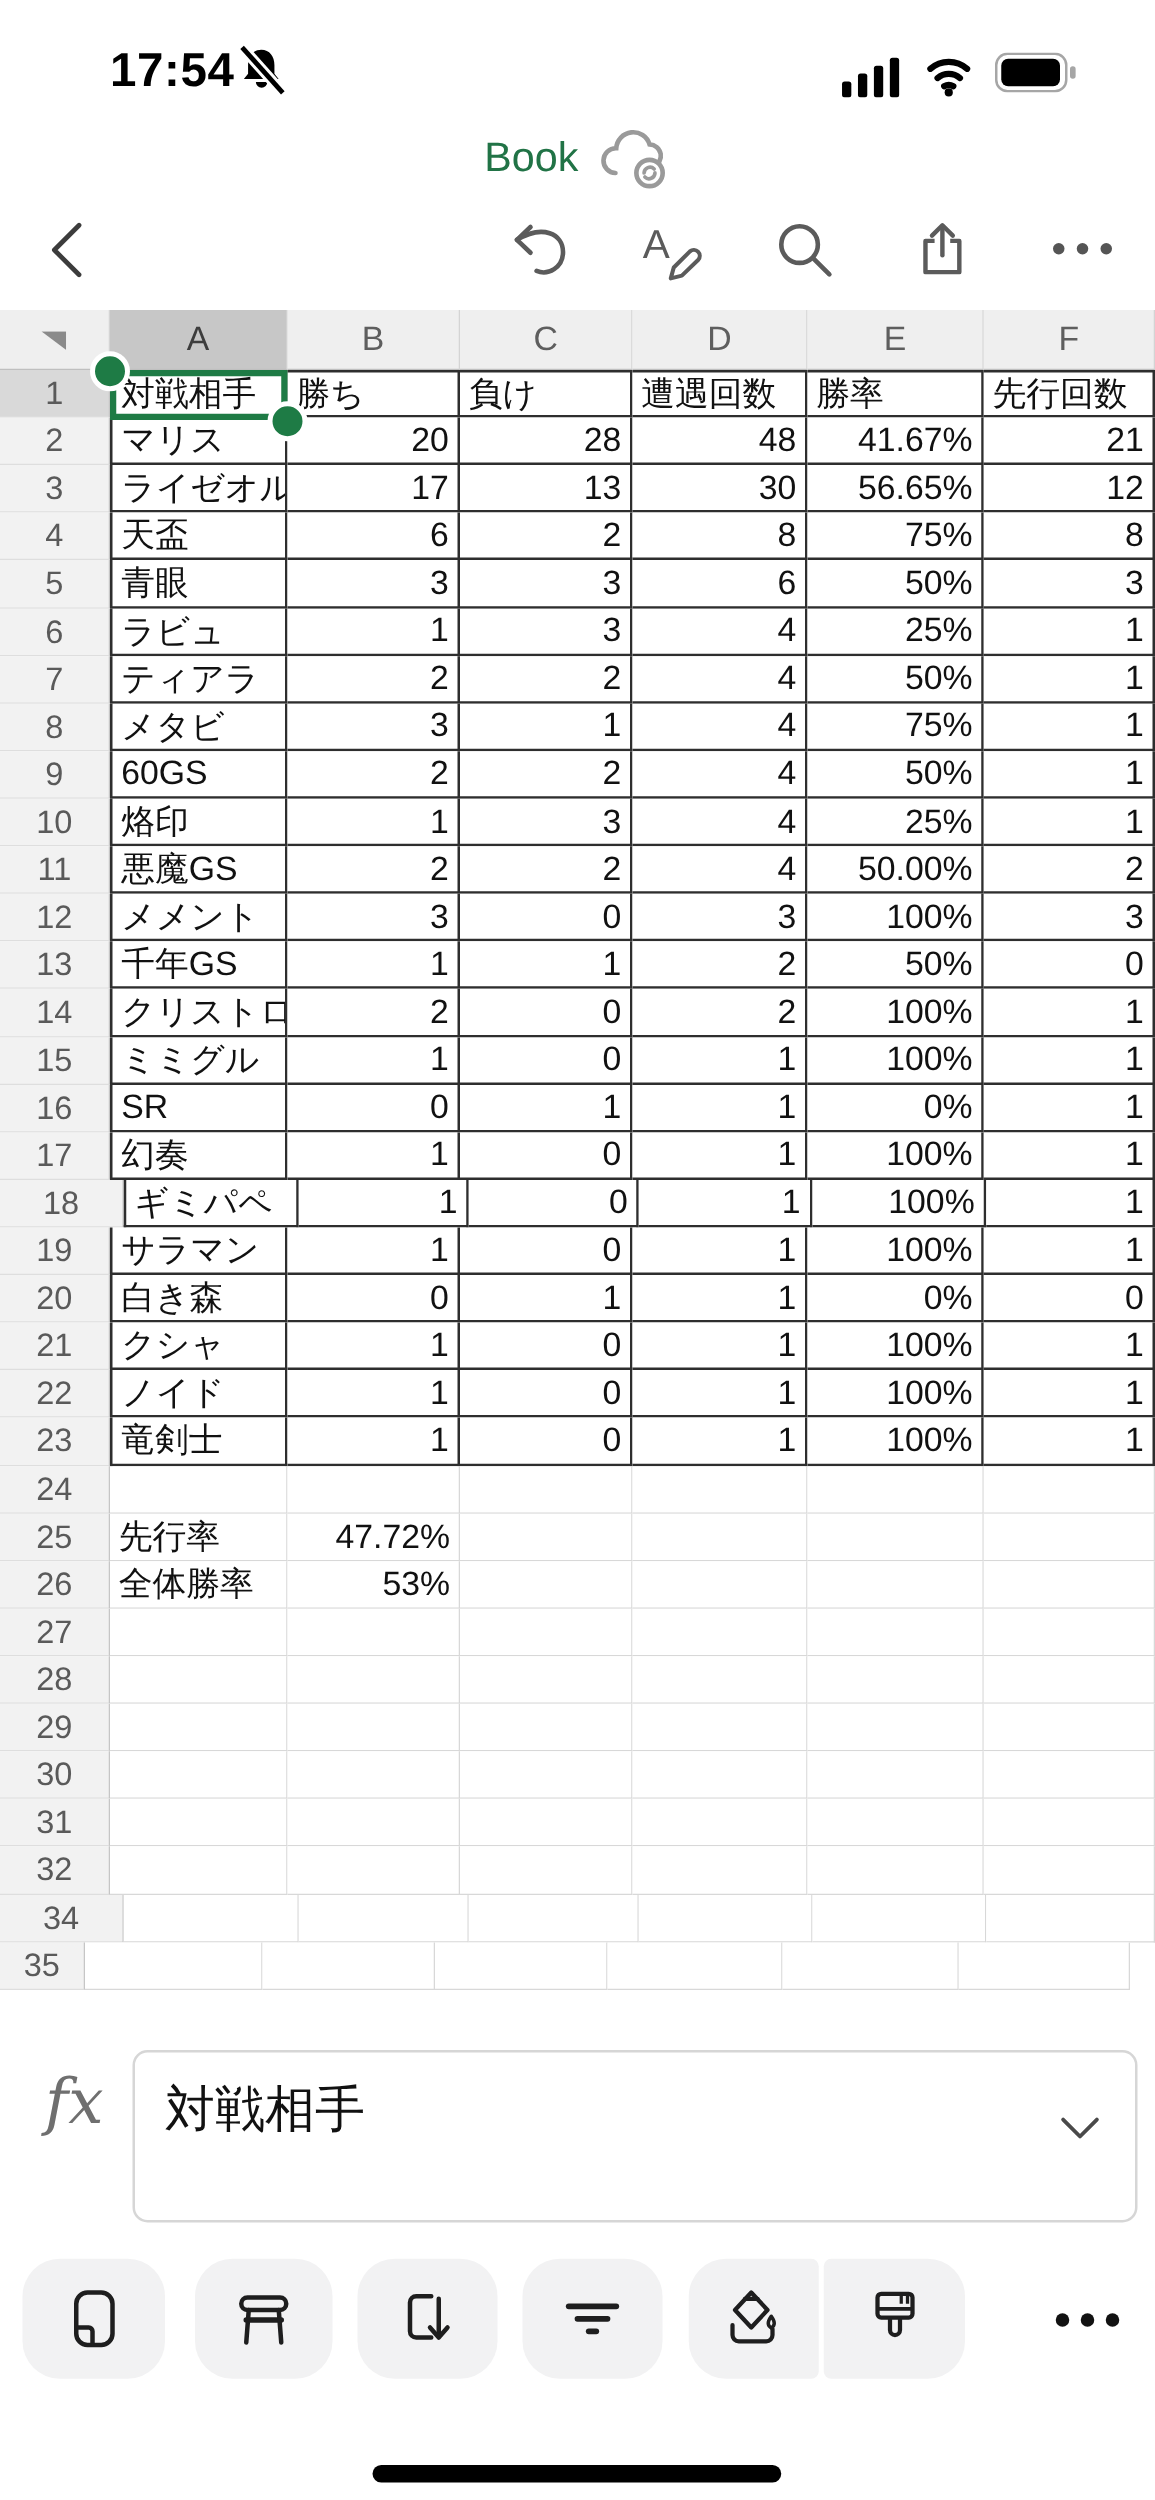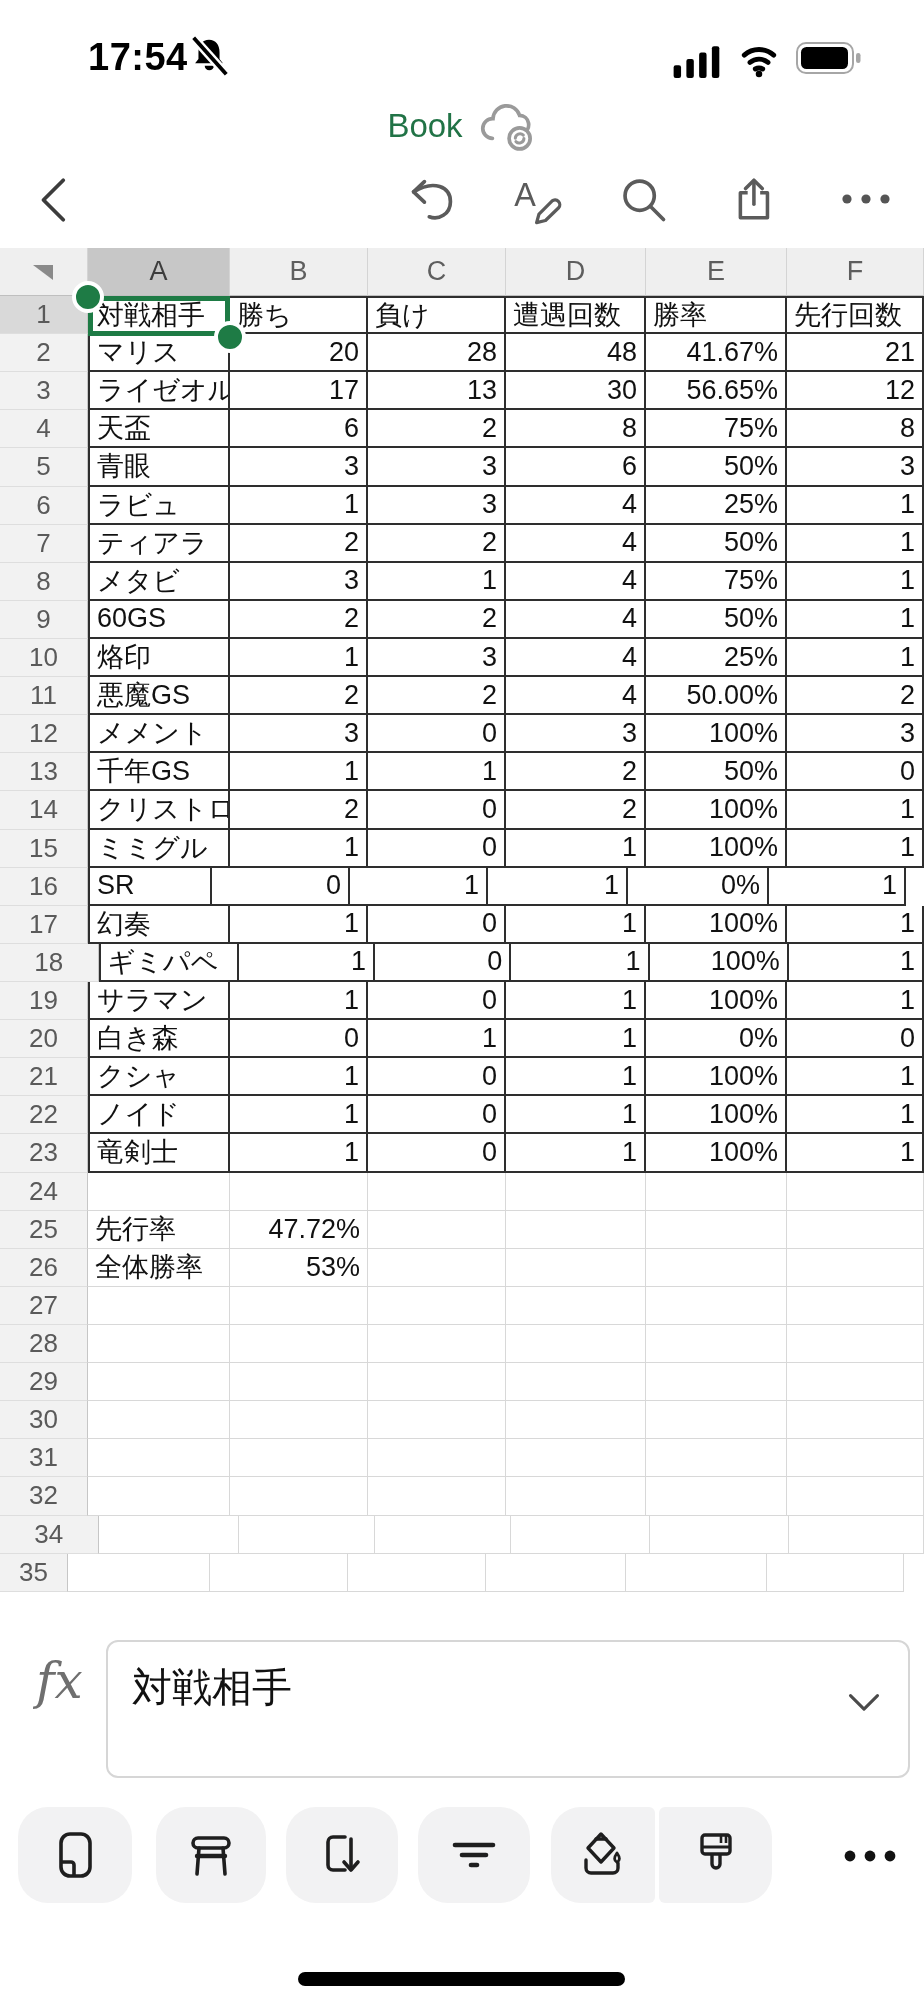--- a/index.html
+++ b/index.html
@@ -308,21 +308,21 @@
           <div class="rowhdr" style="width: 88px;">15</div>
           <div class="cell tb tb-left al" style="width: 142px;">ミミグル</div>
           <div class="cell tb ar" style="width: 138px;">1</div>
           <div class="cell tb ar" style="width: 138px;">0</div>
           <div class="cell tb ar" style="width: 140px;">1</div>
           <div class="cell tb ar" style="width: 141px;">100%</div>
           <div class="cell tb ar" style="width: 137px;">1</div>
         </div>
         <div class="grow">
           <div class="rowhdr" style="width: 88px;">16</div>
-          <div class="cell tb tb-left al" style="width: 124px;">SR</div>
+          <div class="cell tb tb-left al" style="width: 142px;">SR</div>
           <div class="cell tb ar" style="width: 138px;">0</div>
           <div class="cell tb ar" style="width: 138px;">1</div>
           <div class="cell tb ar" style="width: 140px;">1</div>
           <div class="cell tb ar" style="width: 141px;">0%</div>
           <div class="cell tb ar" style="width: 137px;">1</div>
         </div>
         <div class="grow">
           <div class="rowhdr" style="width: 88px;">17</div>
           <div class="cell tb tb-left al" style="width: 142px;">幻奏</div>
           <div class="cell tb ar" style="width: 138px;">1</div>

